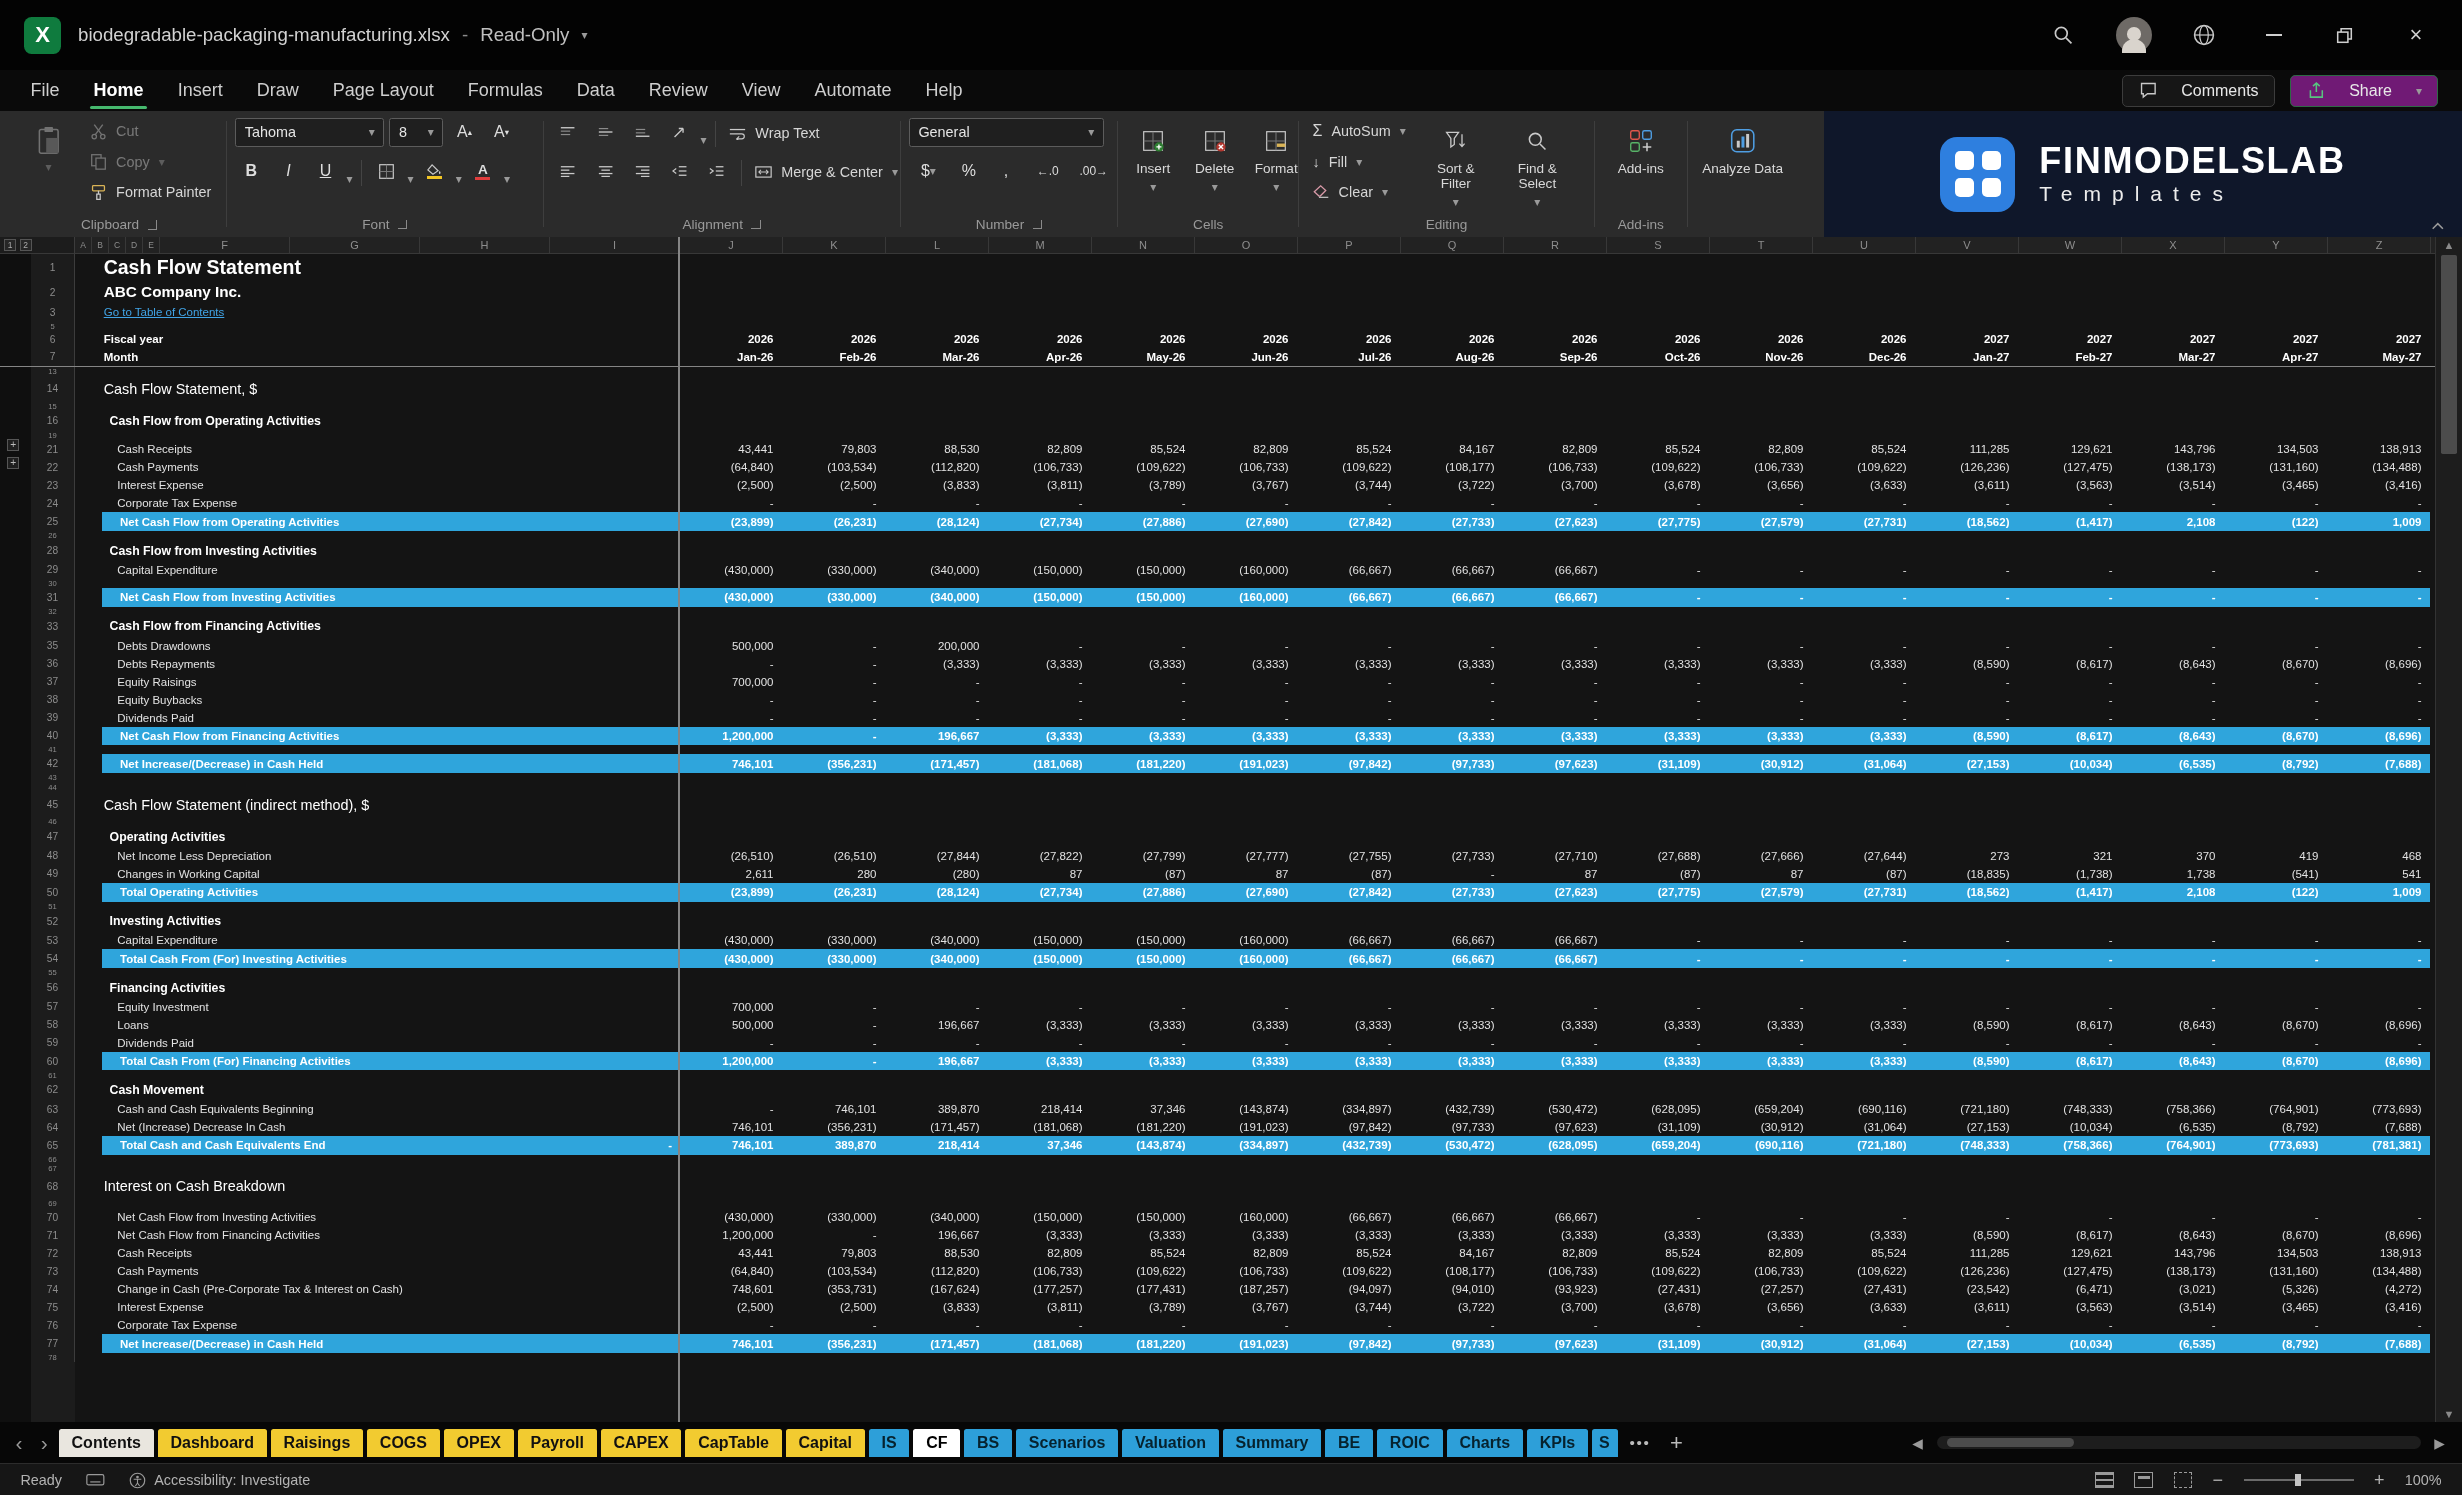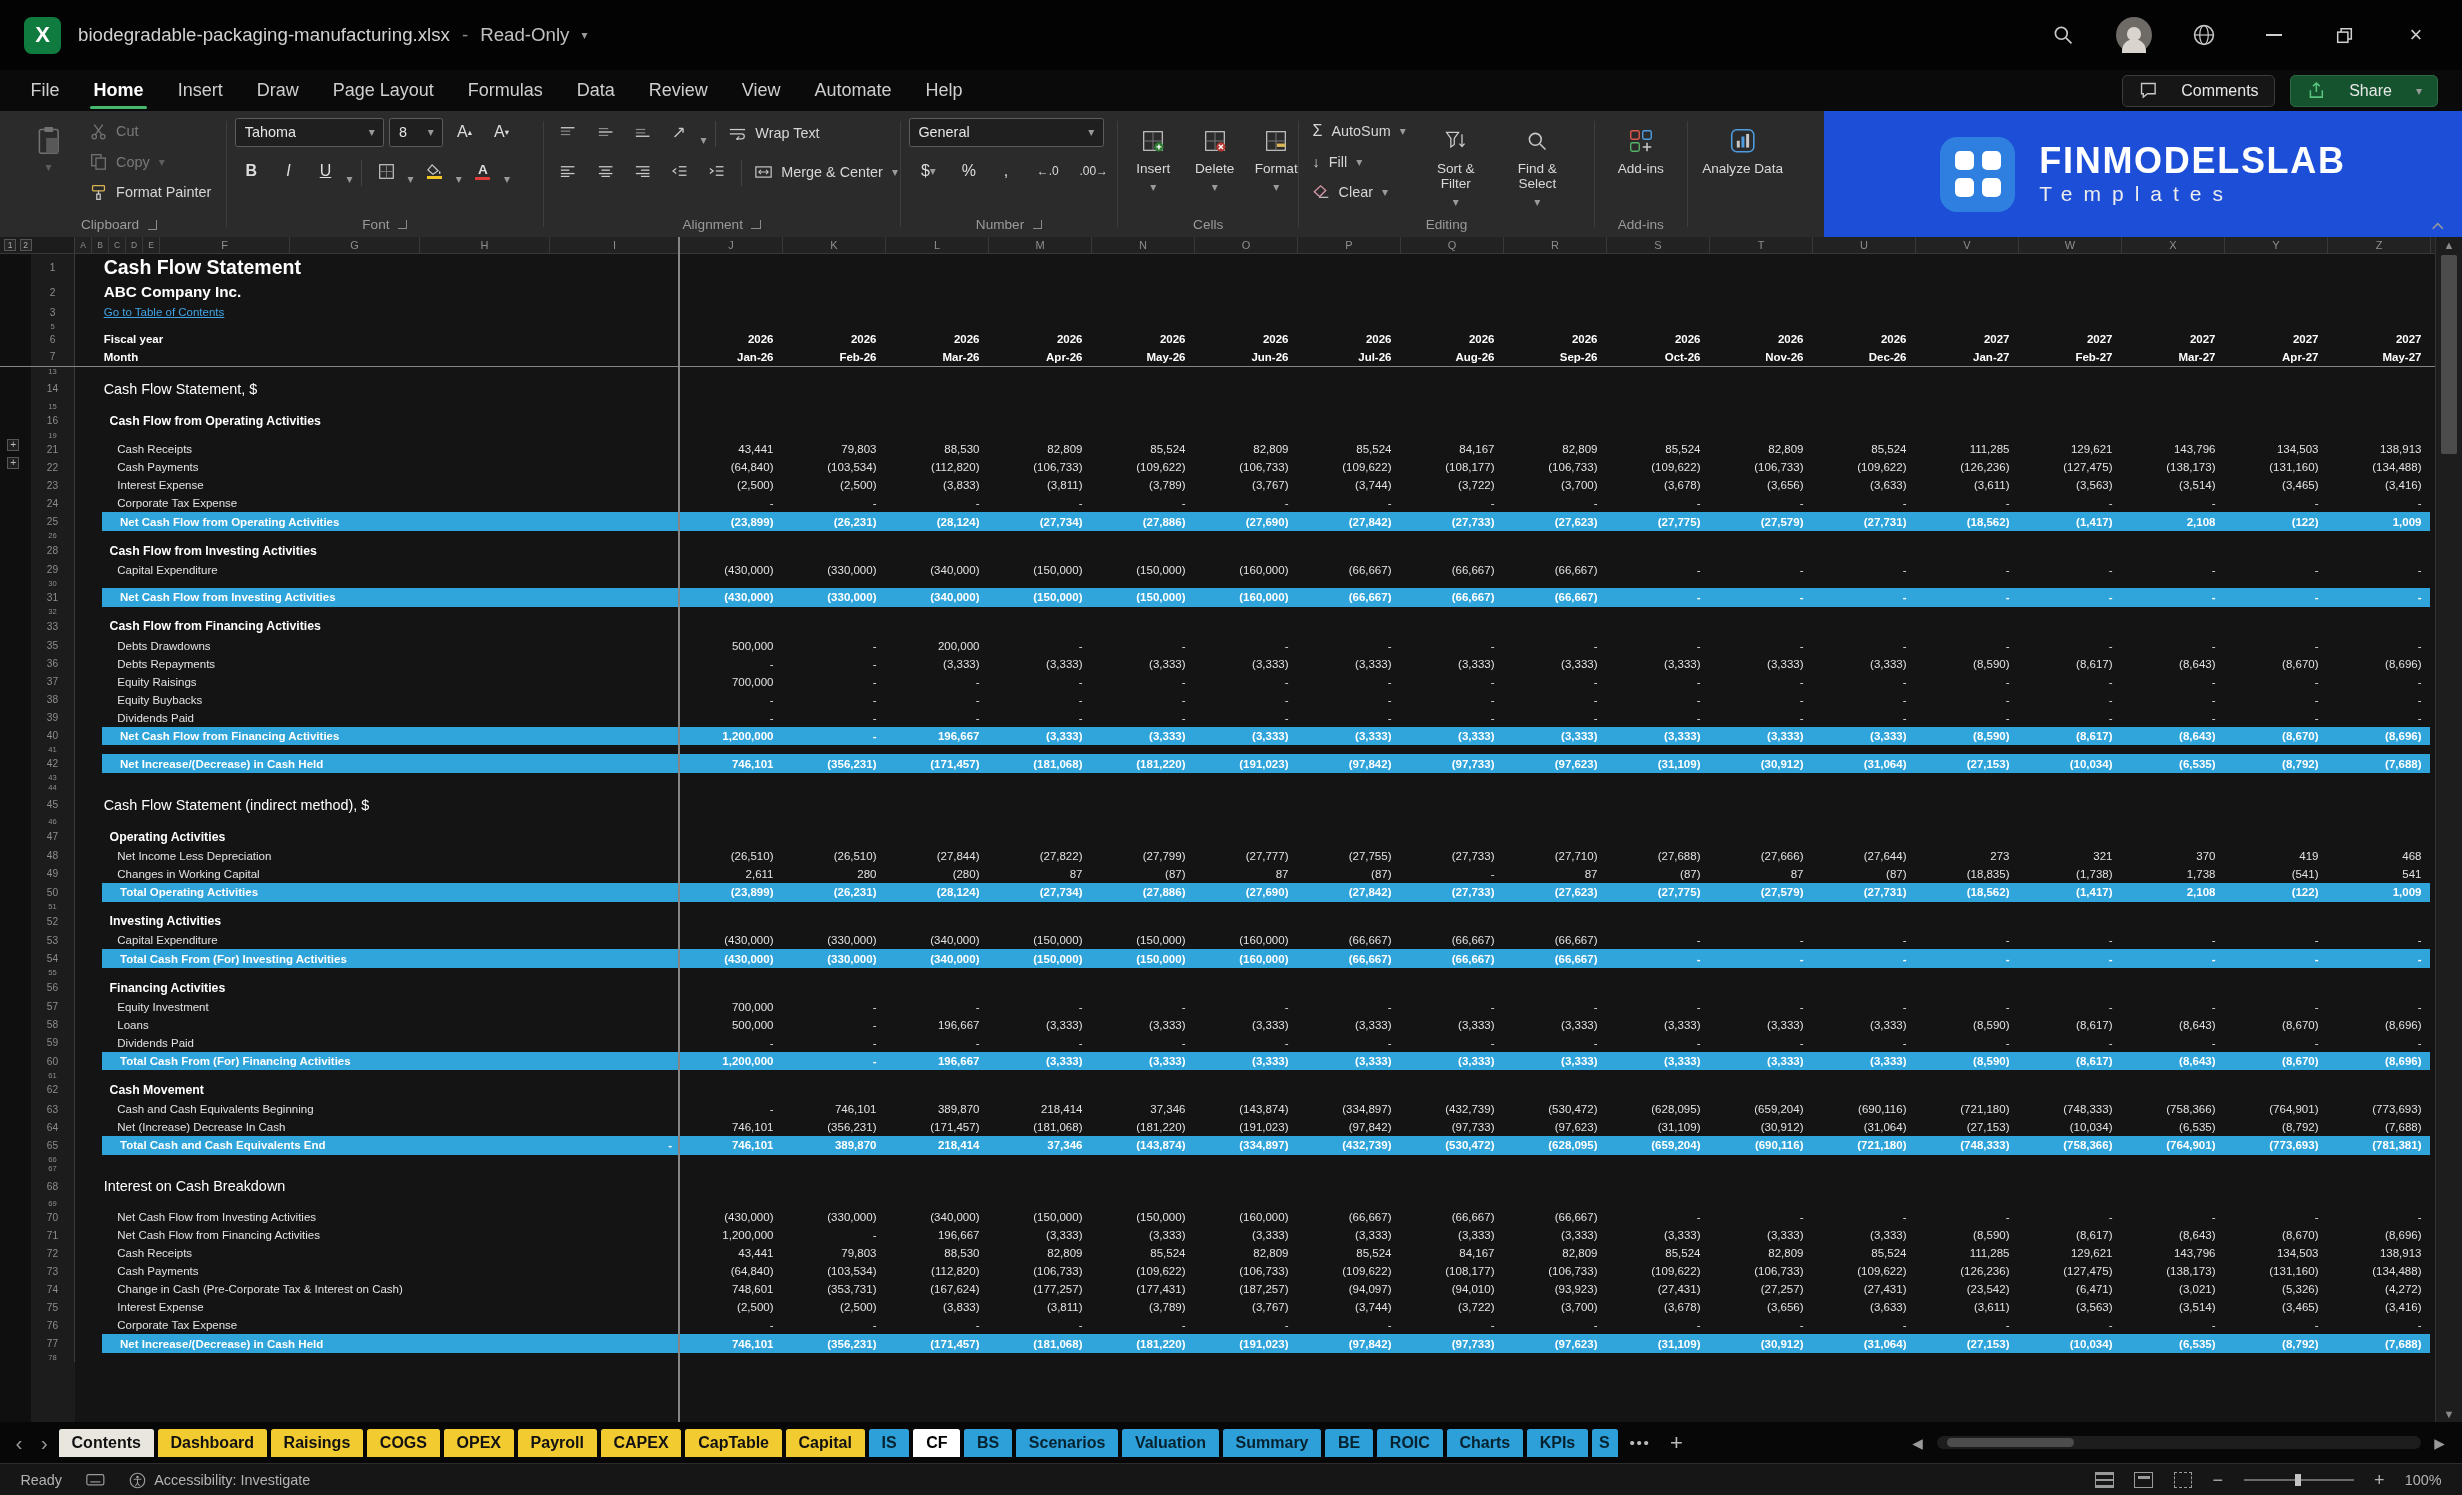--- a/index.html
+++ b/index.html
@@ -22,42 +22,42 @@
 .minbar{width:15.3px;height:1.7px;background:#cfcfcf}
 
 
 .menubar{height:41px;flex:none;display:flex;align-items:center;background:#0a0a0a;padding:0 13.6px}
 .menu-items{display:flex;align-items:stretch;height:100%}
 .menu-item{padding:0 17px;font-size:18px;color:#cfcfcf;display:flex;align-items:center;position:relative}
 .menu-item.active{color:#fff;font-weight:bold}
 .menu-item.active::after{content:"";position:absolute;left:13.6px;right:13.6px;bottom:1.7px;height:3.4px;background:#46b96e;border-radius:1.7px}
 .menu-right{margin-left:auto;display:flex;gap:15.3px;align-items:center;padding-right:10.2px}
 .pillbtn{height:32px;display:flex;align-items:center;gap:24px;padding:0 15.3px;border:0.8px solid #3c3c3c;border-radius:5.1px;font-size:16px;color:#e8e8e8;background:#161616}
-.sharebtn{background:#14532d;border-color:#2d6a44}
+.sharebtn{background:#701a75;border-color:#2d6a44}
 
 
 .ribbon{height:126px;flex:none;background:#2b2b2b;display:flex;align-items:stretch;position:relative;padding-left:12px}
 .rgroup{display:flex;flex-direction:column;padding:6.8px 8.5px 0;position:relative;flex:none}
 .rg-body{flex:1;display:flex;align-items:flex-start;gap:8.5px}
 .rg-label{height:25.5px;font-size:13.6px;color:#9a9a9a;display:flex;align-items:center;justify-content:center;gap:8.5px}
 .launcher{width:9.3px;height:9.3px;border-right:1.7px solid #8a8a8a;border-bottom:1.7px solid #8a8a8a;display:inline-block}
 .rsep{width:0.8px;background:#3e3e3e;margin:10.2px 0;flex:none}
 .vstack{display:flex;flex-direction:column;gap:3.4px}
 .hrow{display:flex;gap:5.1px;align-items:flex-end}
 .bbtn{height:95px;display:flex;flex-direction:column;align-items:center;justify-content:flex-start;padding:6.8px 5.1px 0;gap:4.2px;border-radius:3.4px;color:#d9d9d9;font-size:13.6px;text-align:center;line-height:1.15;flex:none}
 .bbtn .bic{height:32px;display:flex;align-items:center;justify-content:center}
 .sbtn{height:27px;display:flex;align-items:center;gap:9px;font-size:14.4px;color:#d6d6d6;padding:0 5.1px;border-radius:2.5px;white-space:nowrap}
 .selbox{height:29px;background:#1f1f1f;border:0.8px solid #5c5c5c;border-radius:2.5px;display:flex;align-items:center;padding:0 8.5px;font-size:14.4px;color:#e5e5e5;gap:8.5px;justify-content:space-between}
 .tglbtn{width:32px;height:29px;display:flex;align-items:center;justify-content:center;font-size:16px;color:#ddd;border-radius:2.5px;flex:none}
 .dim{opacity:.45}
 .bld{font-weight:bold}.ita{font-style:italic}.und{text-decoration:underline}
 .colorbar{width:15.3px;height:3.4px;margin-top:0.8px}
 .stackic{display:flex;flex-direction:column;align-items:center;line-height:1}
 .msep{width:0.8px;height:25.5px;background:#444;margin:0 3.4px}
-.logo-panel{margin-left:auto;width:638px;background:#1d4ed8;display:flex;align-items:center;justify-content:center;gap:24px}
+.logo-panel{margin-left:auto;width:638px;background:#0f172a;display:flex;align-items:center;justify-content:center;gap:24px}
 .logo-mark{width:75px;height:75px;border-radius:17px;background:#2e7fdf;display:grid;grid-template-columns:1fr 1fr;gap:8.5px;padding:14.4px;flex:none}
 .logo-mark i{background:#fff;border-radius:5.1px;display:block}
 .logo-title{font-size:36px;font-weight:bold;color:#fff;letter-spacing:1.7px;line-height:1}
 .logo-sub{font-size:21px;color:#ececec;letter-spacing:11px;margin-top:3px}
 .ribcollapse{position:absolute;right:17px;bottom:6.8px;color:#9a9a9a}
 
 
 .sheet{flex:none;height:1185px;position:relative;background:#141414;overflow:hidden}
 .colhead{height:17px;display:flex;background:#222}
 .corner{width:75px;flex:none;display:flex;align-items:center;gap:3.4px;padding-left:4.2px;background:#1c1c1c;border-right:0.8px solid #3c3c3c;border-bottom:0.8px solid #383838}

